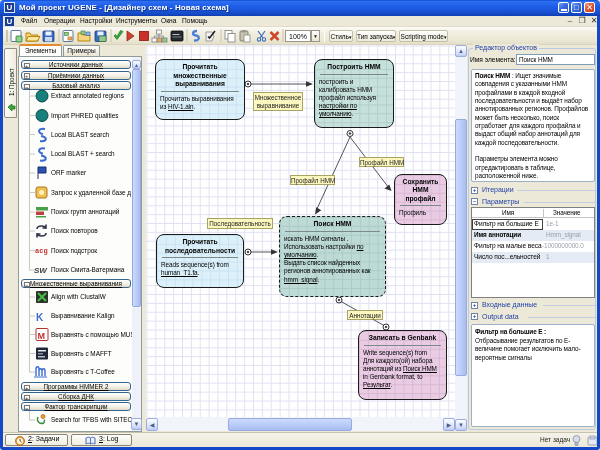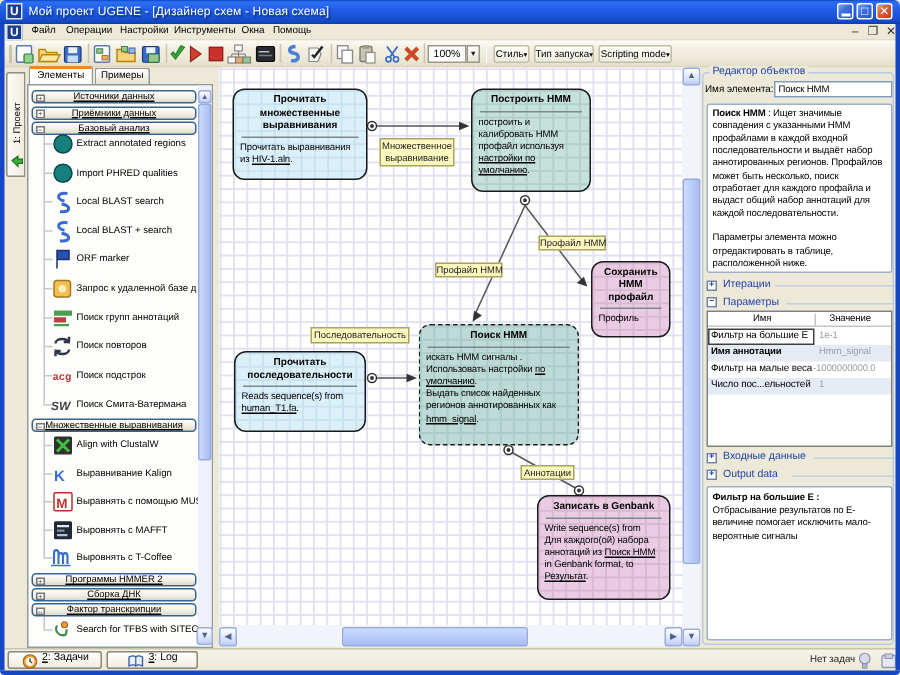--- a/index.html
+++ b/index.html
@@ -5,21 +5,21 @@
 * { margin:0; padding:0; box-sizing:border-box; }
 html,body { width:600px; height:450px; overflow:hidden; }
 body { font-family:"Liberation Sans", sans-serif; position:relative; background:#ECE9D8; }
 #win { position:absolute; left:0; top:0; width:600px; height:450px; }
 .abs { position:absolute; }
 
 
 #titlebar { left:0; top:0; width:600px; height:16px;
   background:linear-gradient(180deg,#0A47C8 0%,#2E6FF2 8%,#1F5DE8 40%,#1A53D8 70%,#1446BE 92%,#0A3AAE 100%);
   border-radius:4px 4px 0 0; color:#fff; }
-#titlebar .ttl { position:absolute; left:19px; top:2.5px; font-size:8px; font-weight:normal; letter-spacing:0.1px; text-shadow:1px 1px 1px #0A2F7E; white-space:nowrap; }
+#titlebar .ttl { position:absolute; left:19px; top:2.5px; font-size:8px; font-weight:bold; letter-spacing:0.1px; text-shadow:1px 1px 1px #0A2F7E; white-space:nowrap; }
 .ulogo { position:absolute; width:11px; height:11px; background:#1B3D8F; border:1px solid #dfe5f5; color:#fff; font-size:8px; font-weight:bold; text-align:center; line-height:9px; }
 
 .wbtn { position:absolute; top:2px; width:11px; height:11px; border:1px solid #fff; border-radius:2px; font-size:8px; color:#fff; text-align:center; line-height:10px; }
 .wb-blue { background:linear-gradient(135deg,#7DA9F2 0%,#3D6FE0 40%,#2A55C8 100%); }
 .wb-red { background:linear-gradient(135deg,#F2A58C 0%,#E0633D 35%,#C83B1A 100%); }
 
 
 #menubar { left:3px; top:16px; width:594px; height:11px; background:#ECE9D8; font-size:6.6px; color:#000; border-bottom:1px solid #E0DCC8; }
 .mi { position:absolute; top:1px; }
 .mdi { position:absolute; top:0px; width:10px; height:10px; color:#333; font-size:8px; text-align:center; line-height:10px; }

